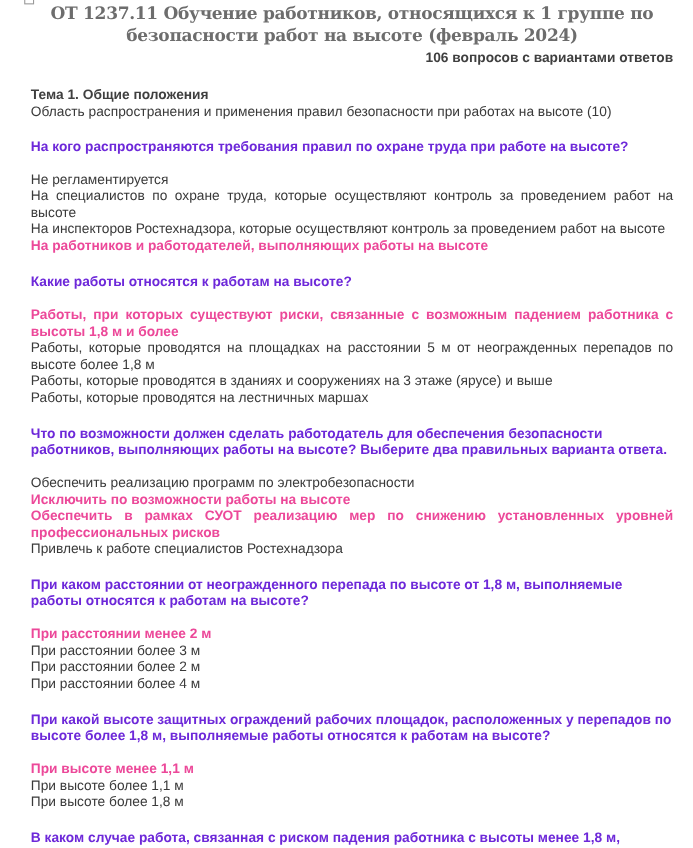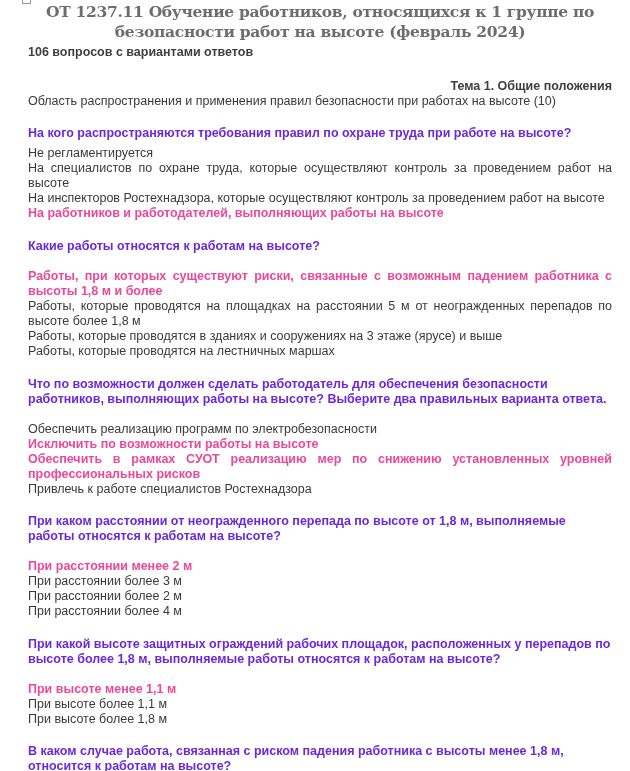--- a/index.html
+++ b/index.html
@@ -1,42 +1,42 @@
 <!DOCTYPE html>
 <html><head>
   <meta charset="utf-8">
   <style>
     html, body { margin: 0; padding: 0; background: #ffffff; }
     body { width: 630px; height: 771px; overflow: hidden; position: relative; }
     .page-marker { position: absolute; left: 22px; top: -5px; width: 7px; height: 7px; border: 1px solid #9a9a9a; background: #fff; }
     .doc { position: absolute; left: 28px; top: 0; width: 584px; font-family: "Liberation Sans", sans-serif; color: #3a3a3a; }
     .title { font-family: "DejaVu Serif", serif; font-weight: bold; color: #6d6d6d; font-size: 15.5px; line-height: 20px; text-align: center; margin: 2px 0 0 0; letter-spacing: -0.3px; }
-    .subtitle { font-weight: bold; color: #3f3f3f; font-size: 12.5px; text-align: left; margin: 2px 0 0 0; line-height: 16px; }
-    .topic { font-weight: bold; color: #3f3f3f; font-size: 12.5px; text-align: right; margin: 18px 0 0 0; line-height: 16px; }
+    .subtitle { font-weight: bold; color: #3f3f3f; font-size: 12.5px; text-align: right; margin: 2px 0 0 0; line-height: 16px; }
+    .topic { font-weight: bold; color: #3f3f3f; font-size: 12.5px; text-align: left; margin: 18px 0 0 0; line-height: 16px; }
     .area { font-size: 12.5px; color: #3a3a3a; line-height: 15px; margin: 0; }
     .question { font-weight: bold; font-size: 12.5px; color: #6d28d9; line-height: 15px; margin: 0; }
     .answers { margin: 0; padding: 0; list-style: none; }
     .answer { font-size: 12.5px; color: #3a3a3a; line-height: 15px; text-align: justify; }
     .answer.correct { color: #ec4899; font-weight: bold; }
   </style>
 </head>
 <body>
 
 <div class="page-marker"></div>
 
 <div class="doc">
   <h1 class="title">ОТ 1237.11 Обучение работников, относящихся к 1 группе по безопасности работ на высоте (февраль 2024)</h1>
   <div class="subtitle">106 вопросов с вариантами ответов</div>
   <div class="topic">Тема 1. Общие положения</div>
   <p class="area">Область распространения и применения правил безопасности при работах на высоте (10)</p>
 
   <div id="questions">
       <div style="margin-top: 17px;">
         <p class="question">На кого распространяются требования правил по охране труда при работе на высоте?</p>
-        <ul class="answers" style="margin-top: 5px;">
+        <ul class="answers" style="margin-top: 15px;">
           <li class="answer">Не регламентируется</li>
           <li class="answer">На специалистов по охране труда, которые осуществляют контроль за проведением работ на высоте</li>
           <li class="answer">На инспекторов Ростехнадзора, которые осуществляют контроль за проведением работ на высоте</li>
           <li class="answer correct">На работников и работодателей, выполняющих работы на высоте</li>
         </ul>
       </div>
       <div style="margin-top: 18px;">
         <p class="question">Какие работы относятся к работам на высоте?</p>
         <ul class="answers" style="margin-top: 15px;">
           <li class="answer correct">Работы, при которых существуют риски, связанные с возможным падением работника с высоты 1,8 м и более</li>

